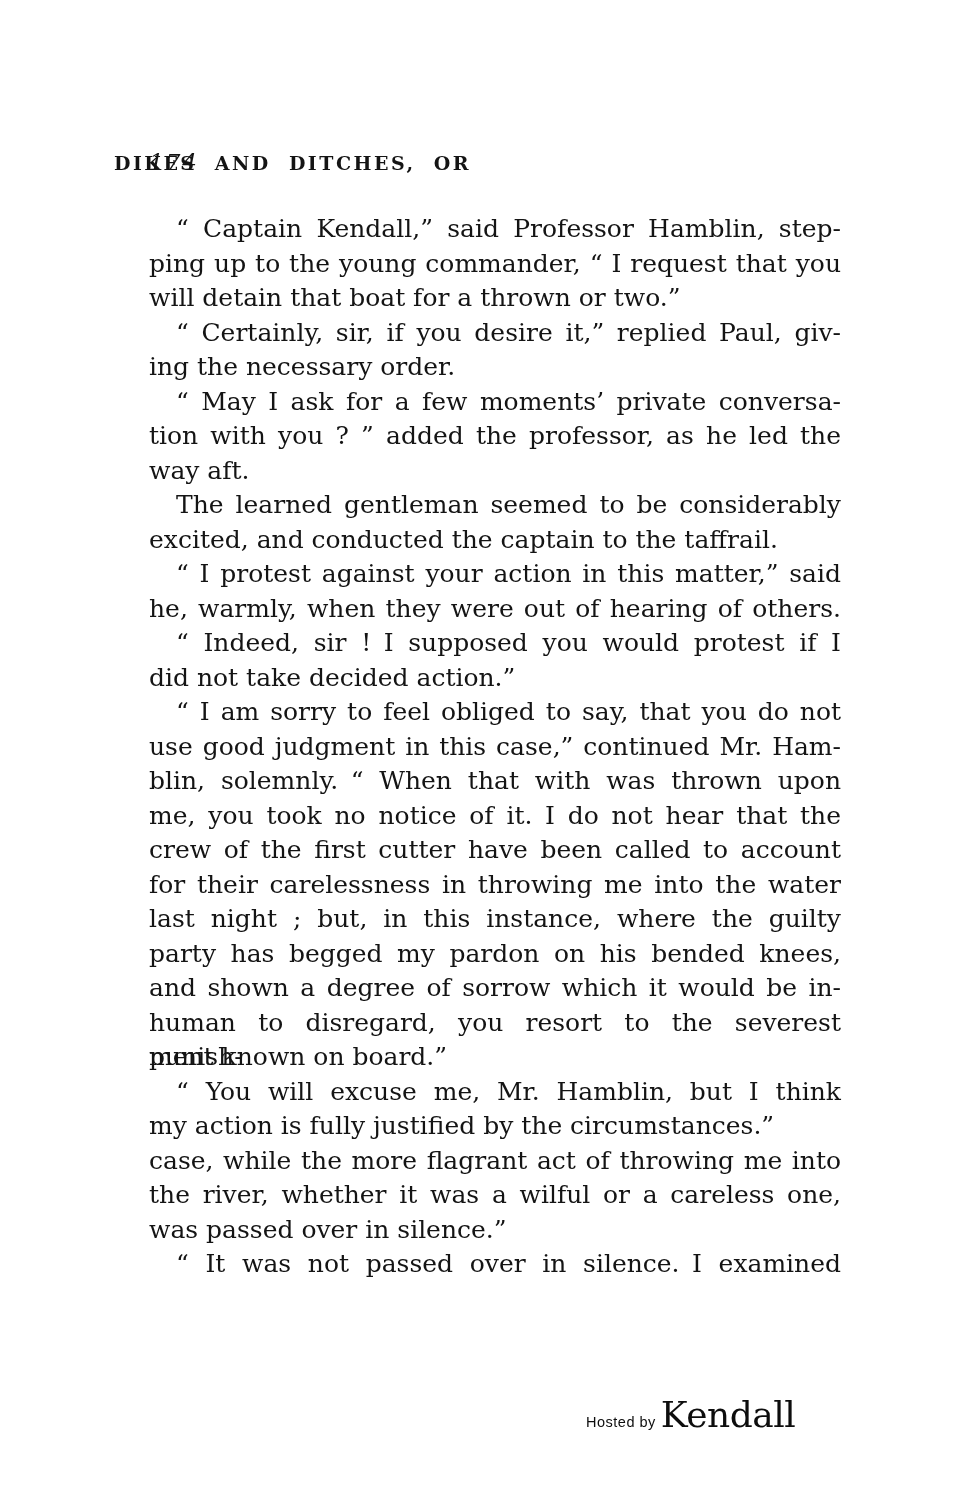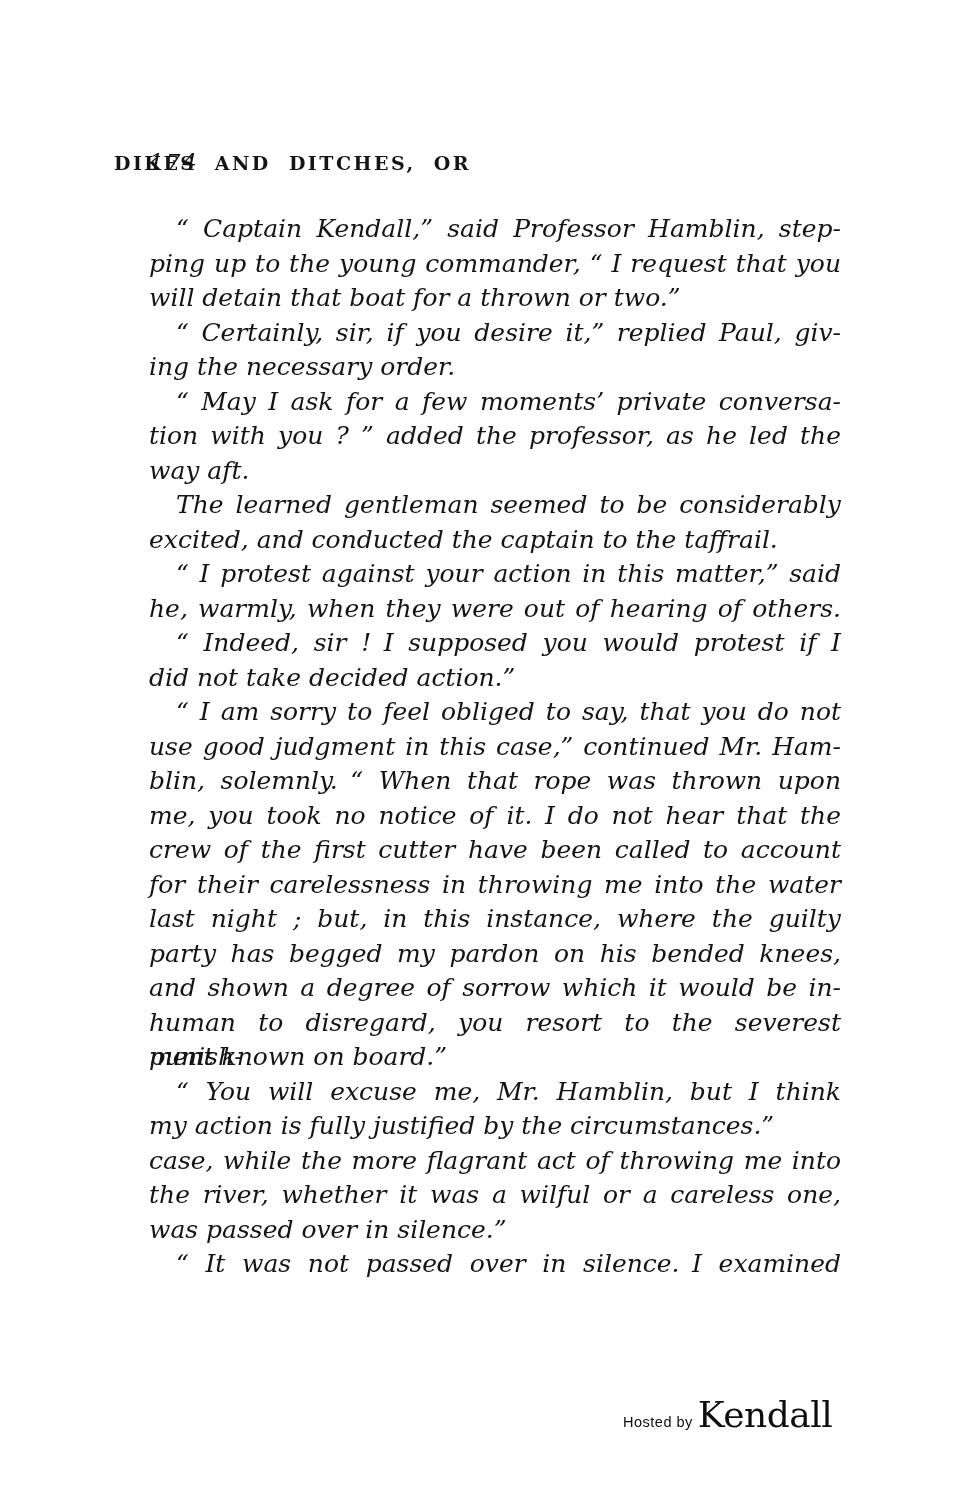--- a/index.html
+++ b/index.html
@@ -44,31 +44,30 @@
     width: 692px;
     font-size: 25px;
   }
   .para { margin: 0; padding: 0; }
   .line {
     display: block;
     line-height: 34.5px;
     height: 34.5px;
     text-align: left;
     overflow: visible;
-    font-style: italic;
   }
   .line.jl {
     text-align: justify;
     text-align-last: justify;
   }
   .line.indent { text-indent: 27px; }
   
   #footer {
     position: absolute;
-    left: 623px;
+    left: 586px;
     top: 1394px;
     display: flex;
     align-items: baseline;
     color: #0d0d0d;
   }
   #hosted-by {
     font-family: "Liberation Sans", sans-serif;
     font-size: 14.5px;
     letter-spacing: 0.5px;
     margin-right: 5px;
@@ -111,21 +110,21 @@
         <div class="line indent jl">“ I protest against your action in this matter,” said</div>
         <div class="line jl">he, warmly, when they were out of hearing of others.</div>
       </div>
       <div class="para">
         <div class="line indent jl">“ Indeed, sir ! I supposed you would protest if I</div>
         <div class="line">did not take decided action.”</div>
       </div>
       <div class="para">
         <div class="line indent jl">“ I am sorry to feel obliged to say, that you do not</div>
         <div class="line jl">use good judgment in this case,” continued Mr. Ham-</div>
-        <div class="line jl">blin, solemnly. “ When that rope was thrown upon</div>
+        <div class="line jl">blin, solemnly. “ When that with was thrown upon</div>
         <div class="line jl">me, you took no notice of it. I do not hear that the</div>
         <div class="line jl">crew of the first cutter have been called to account</div>
         <div class="line jl">for their carelessness in throwing me into the water</div>
         <div class="line jl">last night ; but, in this instance, where the guilty</div>
         <div class="line jl">party has begged my pardon on his bended knees,</div>
         <div class="line jl">and shown a degree of sorrow which it would be in-</div>
         <div class="line jl">human to disregard, you resort to the severest punish-</div>
         <div class="line">ment known on board.”</div>
       </div>
       <div class="para">

